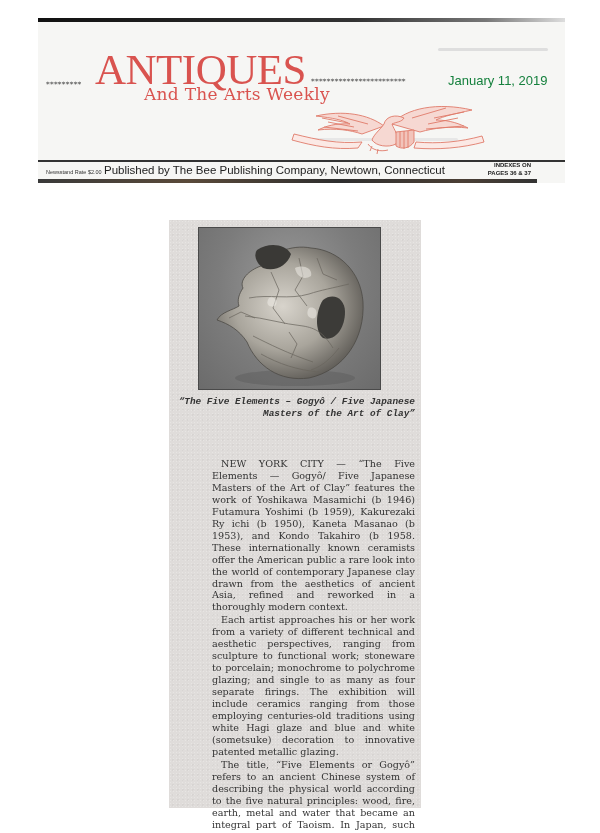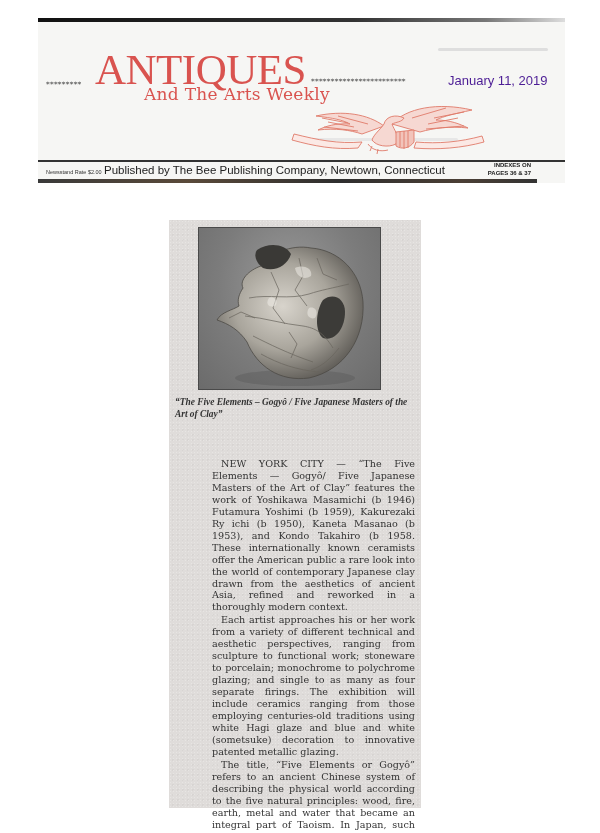--- a/index.html
+++ b/index.html
@@ -30,21 +30,21 @@
     color: #d9534f; letter-spacing: -0.5px; line-height: 1;
   }
   .title-sub {
     position: absolute; left: 62px; top: 68px;
     font-family: "DejaVu Serif", serif; font-size: 17px; color: #d9534f; line-height: 1;
     letter-spacing: 0.3px;
     margin-left: 44px;
   }
   .issue-date {
     position: absolute; left: 410px; top: 55px;
-    font-family: "Liberation Sans", sans-serif; font-size: 13px; color: #4c1d95; text-align: right;
+    font-family: "Liberation Sans", sans-serif; font-size: 13px; color: #15803d; text-align: right;
   }
   .eagle { position: absolute; left: 250px; top: 78px; width: 200px; height: 62px; }
   .rule-top {
     position: absolute; left: 0; top: 142px; width: 100%; height: 2px; background: #333;
   }
   .newsstand {
     position: absolute; left: 8px; top: 151px;
     font-family: "Liberation Sans", sans-serif; font-size: 5.5px; color: #333;
   }
   .publisher {
@@ -72,22 +72,22 @@
     background-position: 0 0, 1px 2px;
   }
   .photo {
     position: absolute; left: 29px; top: 7px; width: 183px; height: 163px;
     background: radial-gradient(ellipse at 50% 35%, #9a9a9a 0%, #7c7c7c 55%, #6b6b6b 100%);
     border: 1px solid #4a4a4a; overflow: hidden;
   }
   .photo svg { position: absolute; left: 0; top: 0; }
 
   .caption {
-    position: absolute; left: 6px; top: 176px; width: 240px; text-align: left;
-    font-family: Liberation Serif, serif; font-size: 9.4px; line-height: 12px; color: #333;
+    position: absolute; left: 6px; top: 176px; width: 240px; text-align: right;
+    font-family: Liberation Mono, monospace; font-size: 9.4px; line-height: 12px; color: #333;
   }
   .caption .cap-title { font-style: italic; font-weight: bold; display: block; }
   .caption .cap-byline { font-weight: bold; display: block; font-size: 10.3px; }
   .caption .cap-dates { display: block; font-size: 10.3px; }
 
   .body-text {
     position: absolute; left: 7px; top: 238px; width: 239px;
     font-family: "DejaVu Serif", serif; font-size: 9.6px; line-height: 11.95px; color: #333;
     text-align: justify; hyphens: manual;
   }

